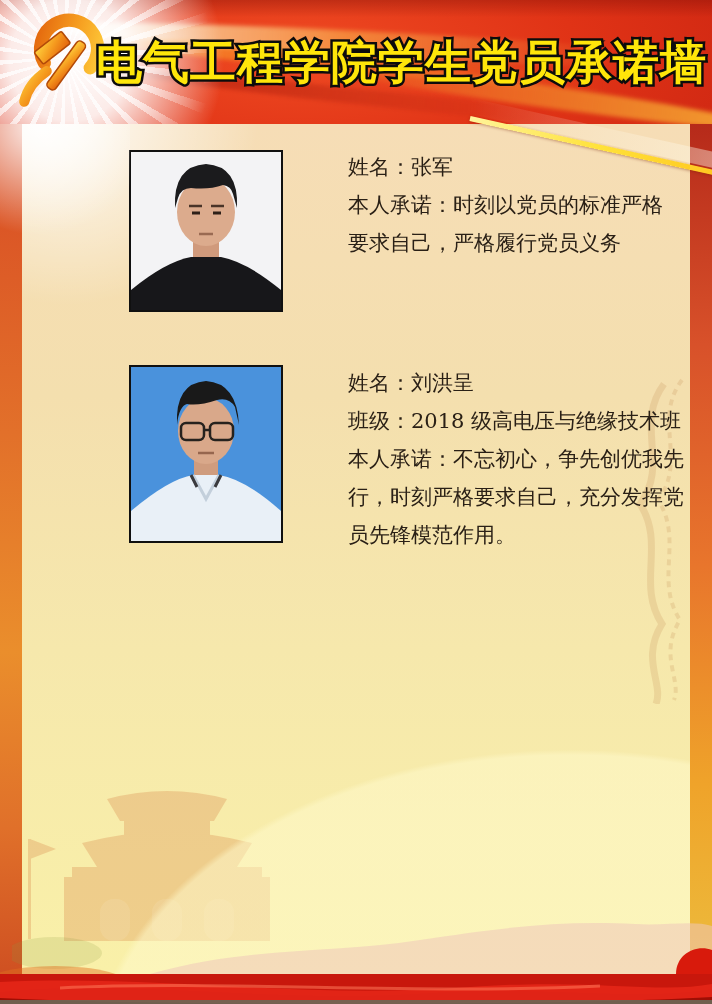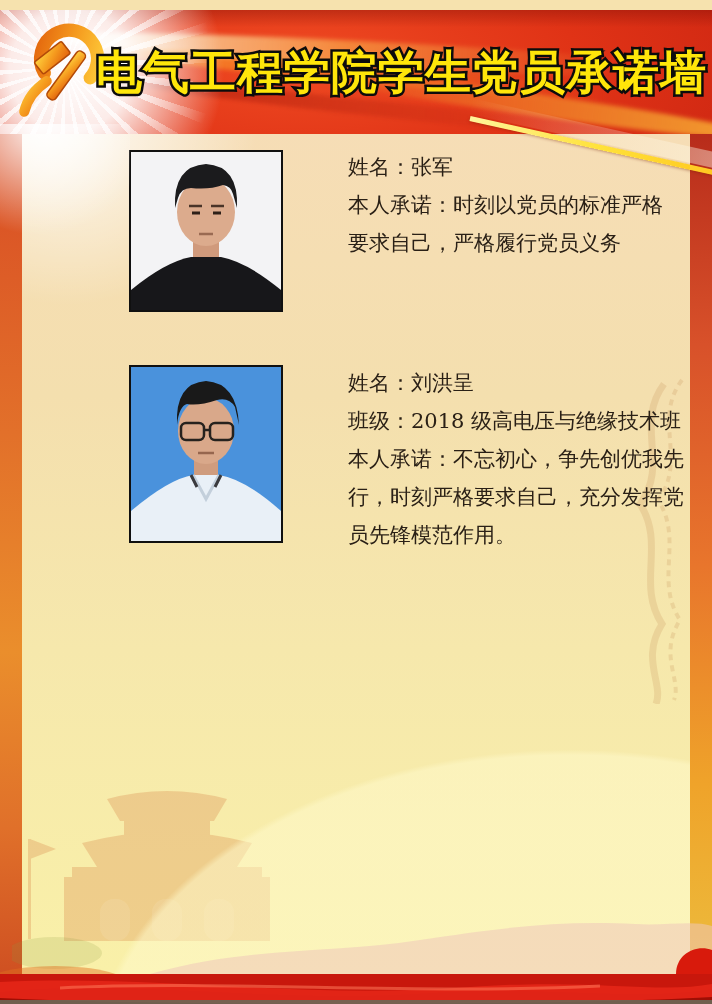--- a/index.html
+++ b/index.html
@@ -1,20 +1,20 @@
 <!DOCTYPE html>
 <html><head>
 <meta charset="utf-8">
 <style>
   * { margin:0; padding:0; box-sizing:border-box; }
   body { font-family:"DejaVu Sans","Liberation Sans",sans-serif; background:#555; }
   .poster { position:relative; width:712px; height:1004px; overflow:hidden; background:#f6e2ae; }
 
   
-  .banner { position:absolute; left:0; top:10px; width:712px; height:124px; overflow:hidden; z-index:3;
+  .banner { position:absolute; left:0; top:0; width:712px; height:124px; overflow:hidden; z-index:3;
     background:radial-gradient(ellipse 620px 240px at 42% 42%, #ef4a22 0%, #e03316 45%, #c31f10 100%); }
   .banner::before { content:""; position:absolute; inset:0;
     background:linear-gradient(180deg, rgba(90,0,0,.28) 0%, rgba(90,0,0,0) 14%); }
   .streak { position:absolute; border-radius:50%; filter:blur(2px); }
   .s1 { left:40px; top:32px; width:680px; height:26px; transform:rotate(3deg);
     background:linear-gradient(90deg, rgba(255,255,230,.85), rgba(255,214,90,.45) 45%, rgba(255,214,90,0) 85%); }
   .s2 { left:90px; top:58px; width:650px; height:20px; transform:rotate(5deg);
     background:linear-gradient(90deg, rgba(250,152,40,.8), rgba(250,152,40,0) 80%); }
   .s3 { left:120px; top:96px; width:620px; height:16px; transform:rotate(6deg);
     background:linear-gradient(90deg, rgba(150,18,8,.5), rgba(150,18,8,0) 70%); }

